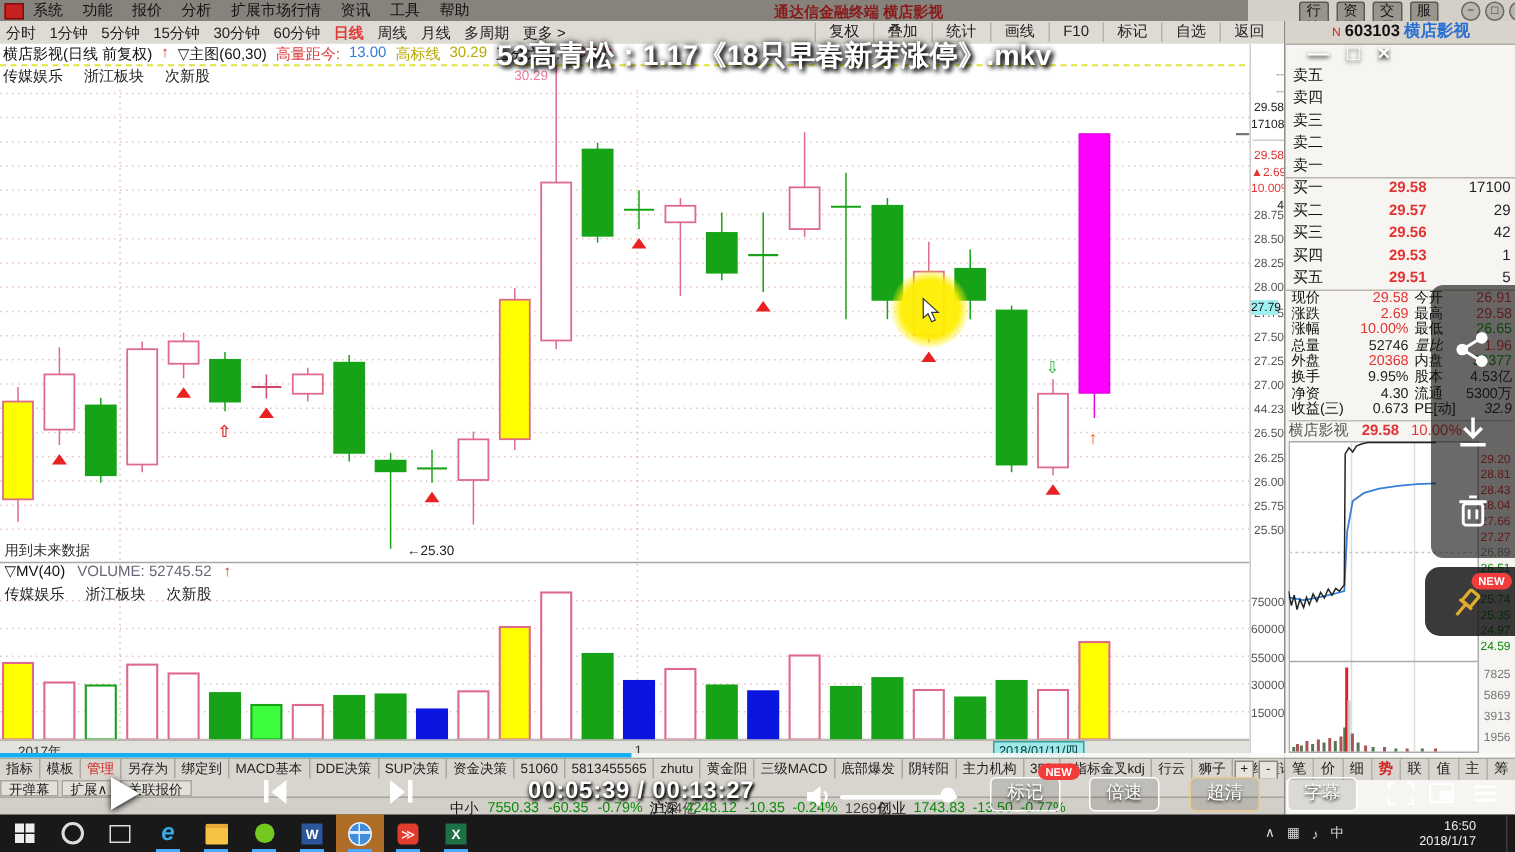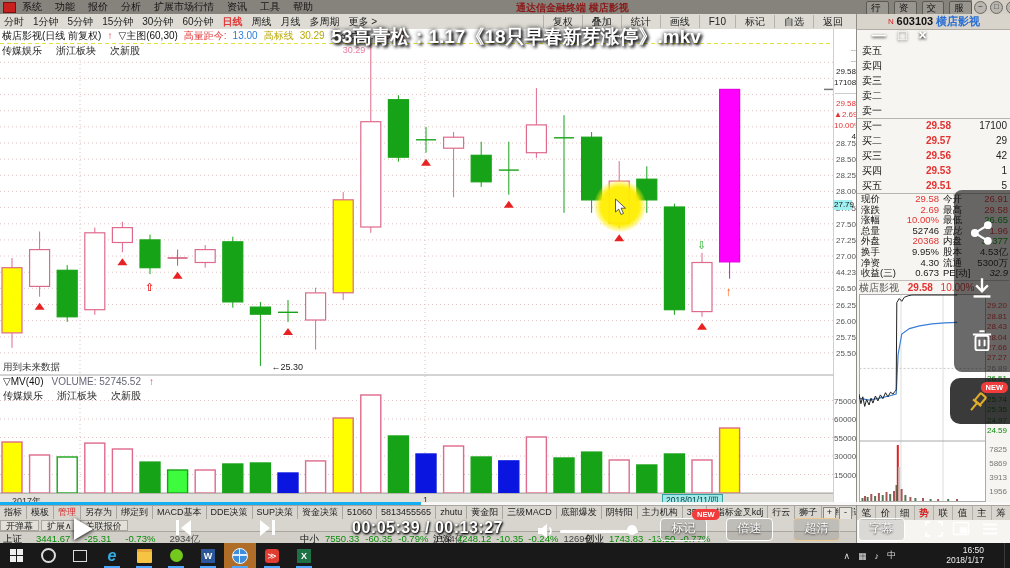--- a/index.html
+++ b/index.html
@@ -1,20 +1,20 @@
 <!DOCTYPE html>
 <html><head>
 <meta charset="utf-8">
 <style>
   html,body{margin:0;padding:0;background:#222;}
   body{font-family:"Liberation Sans","DejaVu Sans",sans-serif;}
   #stage{position:relative;width:1010px;height:568px;background:#d4d0c8;overflow:hidden;}
   .abs{position:absolute;}
   
-  #menubar{left:0;top:0;width:972px;height:14px;background:#86837d;display:flex;align-items:center;font-size:10px;color:#141414;z-index:3;}
+  #menubar{left:0;top:0;width:832px;height:14px;background:#86837d;display:flex;align-items:center;font-size:10px;color:#141414;z-index:3;}
   #tdx-logo{width:11px;height:9px;background:#c81f1f;margin:0 6px 0 3px;border:1px solid #7a0f0f;}
   #menu-items{display:flex;gap:13px;}
   .mi{cursor:default;}
   #menu-center{position:absolute;left:516px;top:1px;color:#8b1a1a;font-weight:bold;font-size:10px;}
   #menu-right{position:absolute;left:866px;top:1px;display:flex;gap:5px;}
   .mrb{border:1px solid #5c5a55;background:#98958e;padding:0 4px;font-size:9.5px;line-height:11px;border-radius:2px;}
   #win-ctl{position:absolute;left:974px;top:1px;display:flex;gap:3px;}
   .wc{width:11px;height:11px;border-radius:50%;background:#b9b6af;border:1px solid #6a6862;font-size:8px;line-height:10px;text-align:center;color:#333;}
   
   #toolbar{left:0;top:14px;width:856px;height:15px;background:#dedbd4;border-bottom:1px solid #b5b2ab;display:flex;align-items:center;font-size:10px;color:#222;z-index:3;}
@@ -333,27 +333,20 @@
       <div class="zb">-</div>
     </div>
   </div>
 
   <div id="row2" class="abs">
       <span class="r2tab" style="margin-top: 1px;">开弹幕</span>
       <span class="r2tab" style="margin-top: 1px;">扩展∧</span>
       <span class="r2tab" style="margin-top: 1px;">关联报价</span>
     </div>
   <div id="status-bar" class="abs">
-      <div class="idx-g" style="left: 3px; gap: 14px;">
-        <span class="idx-name">上证</span>
-        <span class="gval">3441.67</span>
-        <span class="gval">-25.31</span>
-        <span class="gval">-0.73%</span>
-        <span class="amt">2934亿</span>
-      </div>
       <div class="idx-g" style="left: 300px; gap: 6px;">
         <span class="idx-name">中小</span>
         <span class="gval">7550.33</span>
         <span class="gval">-60.35</span>
         <span class="gval">-0.79%</span>
         <span class="amt">1184亿</span>
       </div>
       <div class="idx-g" style="left: 433px; gap: 5px;">
         <span class="idx-name">沪深</span>
         <span class="gval">4248.12</span>

